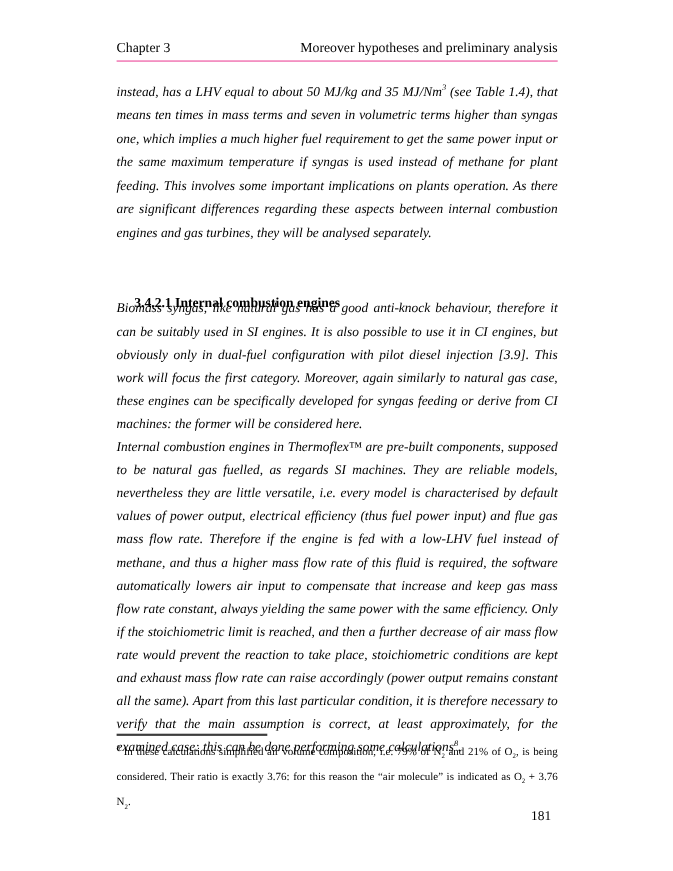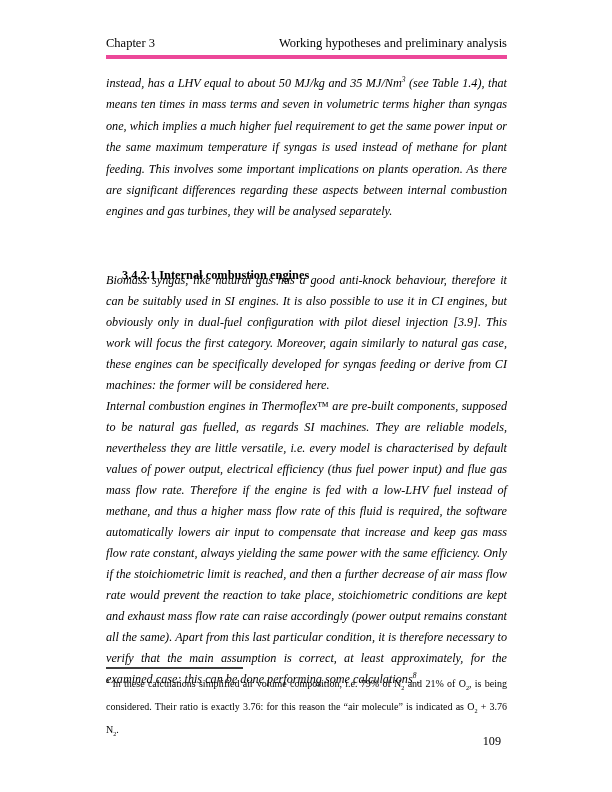--- a/index.html
+++ b/index.html
@@ -16,21 +16,21 @@
     position: absolute;
     left: 106px;
     top: 36px;
     width: 401px;
     display: flex;
     justify-content: space-between;
     align-items: baseline;
     font-size: 12.5px;
     line-height: 14px;
     padding-bottom: 5px;
-    border-bottom: 4px solid #ec4899;
+    border-bottom: 1px solid #ec4899;
   }
   .para {
     position: absolute;
     left: 106px;
     width: 401px;
     font-size: 12.2px;
     line-height: 21.4px;
     text-align: justify;
   }
   .para sup, .footnote sup { font-size: 0.62em; line-height: 0; vertical-align: super; }
@@ -73,31 +73,31 @@
     font-size: 12.2px;
   }
 </style>
 </head>
 <body>
 
 <div class="page">
 
   <div class="header">
     <span>Chapter 3</span>
-    <span>Working hypotheses and preliminary analysis</span>
+    <span>Moreover hypotheses and preliminary analysis</span>
   </div>
 
   <div class="para p1">instead, has a LHV equal to about 50 MJ/kg and 35 MJ/Nm<sup>3</sup> (see Table 1.4), that means ten times in mass terms and seven in volumetric terms higher than syngas one, which implies a much higher fuel requirement to get the same power input or the same maximum temperature if syngas is used instead of methane for plant feeding. This involves some important implications on plants operation. As there are significant differences regarding these aspects between internal combustion engines and gas turbines, they will be analysed separately.</div>
 
   <h3 class="heading">3.4.2.1 Internal combustion engines</h3>
 
   <div class="para p23">
     <div>Biomass syngas, like natural gas has a good anti-knock behaviour, therefore it can be suitably used in SI engines. It is also possible to use it in CI engines, but obviously only in dual-fuel configuration with pilot diesel injection [3.9]. This work will focus the first category. Moreover, again similarly to natural gas case, these engines can be specifically developed for syngas feeding or derive from CI machines: the former will be considered here.</div>
     <div>Internal combustion engines in Thermoflex™ are pre-built components, supposed to be natural gas fuelled, as regards SI machines. They are reliable models, nevertheless they are little versatile, i.e. every model is characterised by default values of power output, electrical efficiency (thus fuel power input) and flue gas mass flow rate. Therefore if the engine is fed with a low-LHV fuel instead of methane, and thus a higher mass flow rate of this fluid is required, the software automatically lowers air input to compensate that increase and keep gas mass flow rate constant, always yielding the same power with the same efficiency. Only if the stoichiometric limit is reached, and then a further decrease of air mass flow rate would prevent the reaction to take place, stoichiometric conditions are kept and exhaust mass flow rate can raise accordingly (power output remains constant all the same). Apart from this last particular condition, it is therefore necessary to verify that the main assumption is correct, at least approximately, for the examined case: this can be done performing some calculations<sup>8</sup>.</div>
   </div>
 
   <div class="fnrule"></div>
 
   <div class="footnote"><sup>8</sup> In these calculations simplified air volume composition, i.e. 79% of N<sub>2</sub> and 21% of O<sub>2</sub>, is being considered. Their ratio is exactly 3.76: for this reason the “air molecule” is indicated as O<sub>2</sub> + 3.76 N<sub>2</sub>.</div>
 
-  <div class="pagenum">109</div>
+  <div class="pagenum">181</div>
 
 </div>
 
 </body></html>

